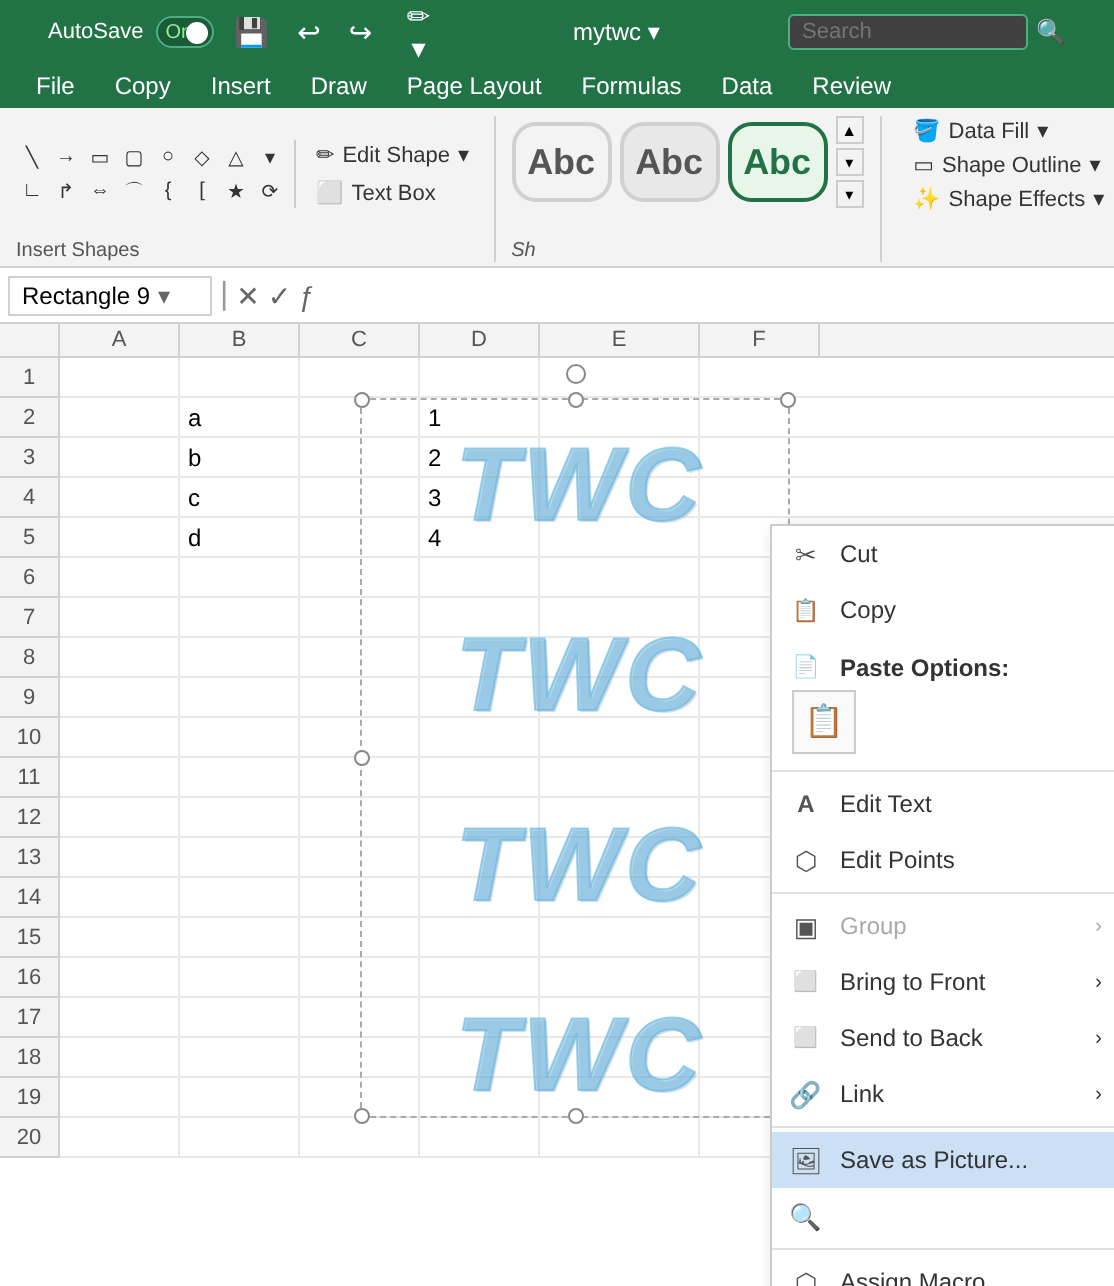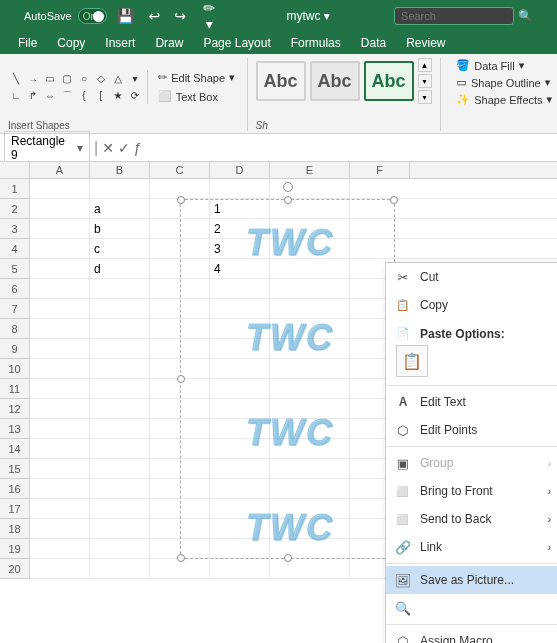--- a/index.html
+++ b/index.html
@@ -106,21 +106,21 @@
     .style-box {
       width: 50px;
       height: 40px;
       border: 2px solid #d0d0d0;
       display: flex;
       align-items: center;
       justify-content: center;
       font-size: 18px;
       font-weight: bold;
       cursor: pointer;
-      border-radius: 2px;
+      border-radius: 12px;
     }
     .style-box.selected { border-color: #217346; background: #e8f5e9; }
     .style-scroll-btn { background: none; border: 1px solid #ccc; cursor: pointer; font-size: 8px; width: 14px; height: 14px; display: flex; align-items: center; justify-content: center; }
     .shape-fill-btn {
       background: none;
       border: none;
       cursor: pointer;
       font-size: 11px;
       color: #333;
       display: flex;
@@ -137,21 +137,21 @@
       border-bottom: 1px solid #d0d0d0;
       padding: 2px 4px;
       gap: 4px;
       height: 28px;
       background: white;
     }
     .name-box {
       border: 1px solid #d0d0d0;
       padding: 2px 6px;
       font-size: 12px;
-      width: 86px;
+      width: 102px;
       display: flex;
       align-items: center;
       gap: 4px;
     }
     .formula-separator { color: #999; font-size: 16px; }
     .formula-icons { display: flex; gap: 4px; }
     .formula-icon { color: #666; font-size: 14px; cursor: pointer; }
     .formula-input { flex: 1; border: none; outline: none; font-size: 12px; padding: 0 4px; }
     .col-headers {
       display: flex;
@@ -221,21 +221,21 @@
       left: 150px;
       width: 220px;
       height: 380px;
       display: flex;
       flex-direction: column;
       align-items: center;
       justify-content: space-around;
       pointer-events: none;
     }
     .twc-text {
-      font-size: 36px;
+      font-size: 52px;
       font-weight: 900;
       color: rgba(100, 180, 220, 0.5);
       letter-spacing: 2px;
       font-style: italic;
       text-shadow: 1px 1px 0 rgba(100,150,200,0.3);
       margin-top: 32px;
       -webkit-text-stroke: 1px rgba(100,180,220,0.6);
     }
 
     

